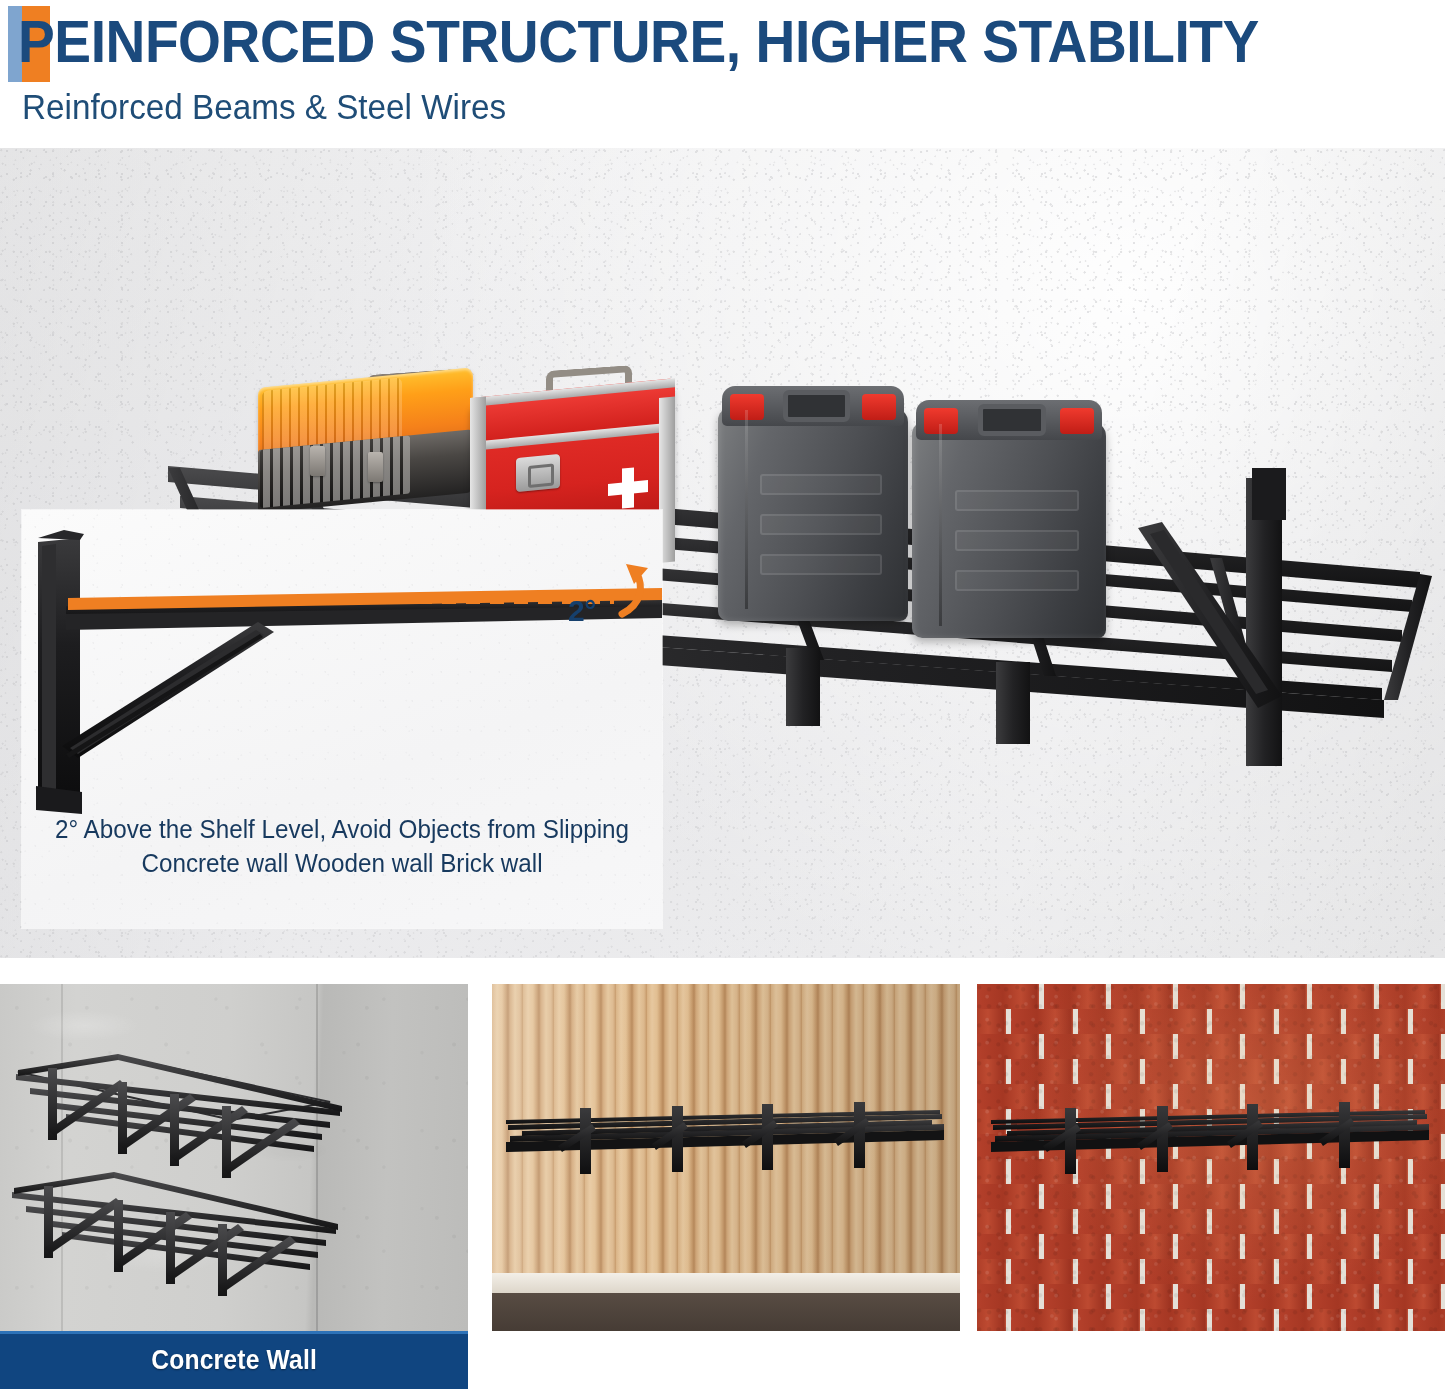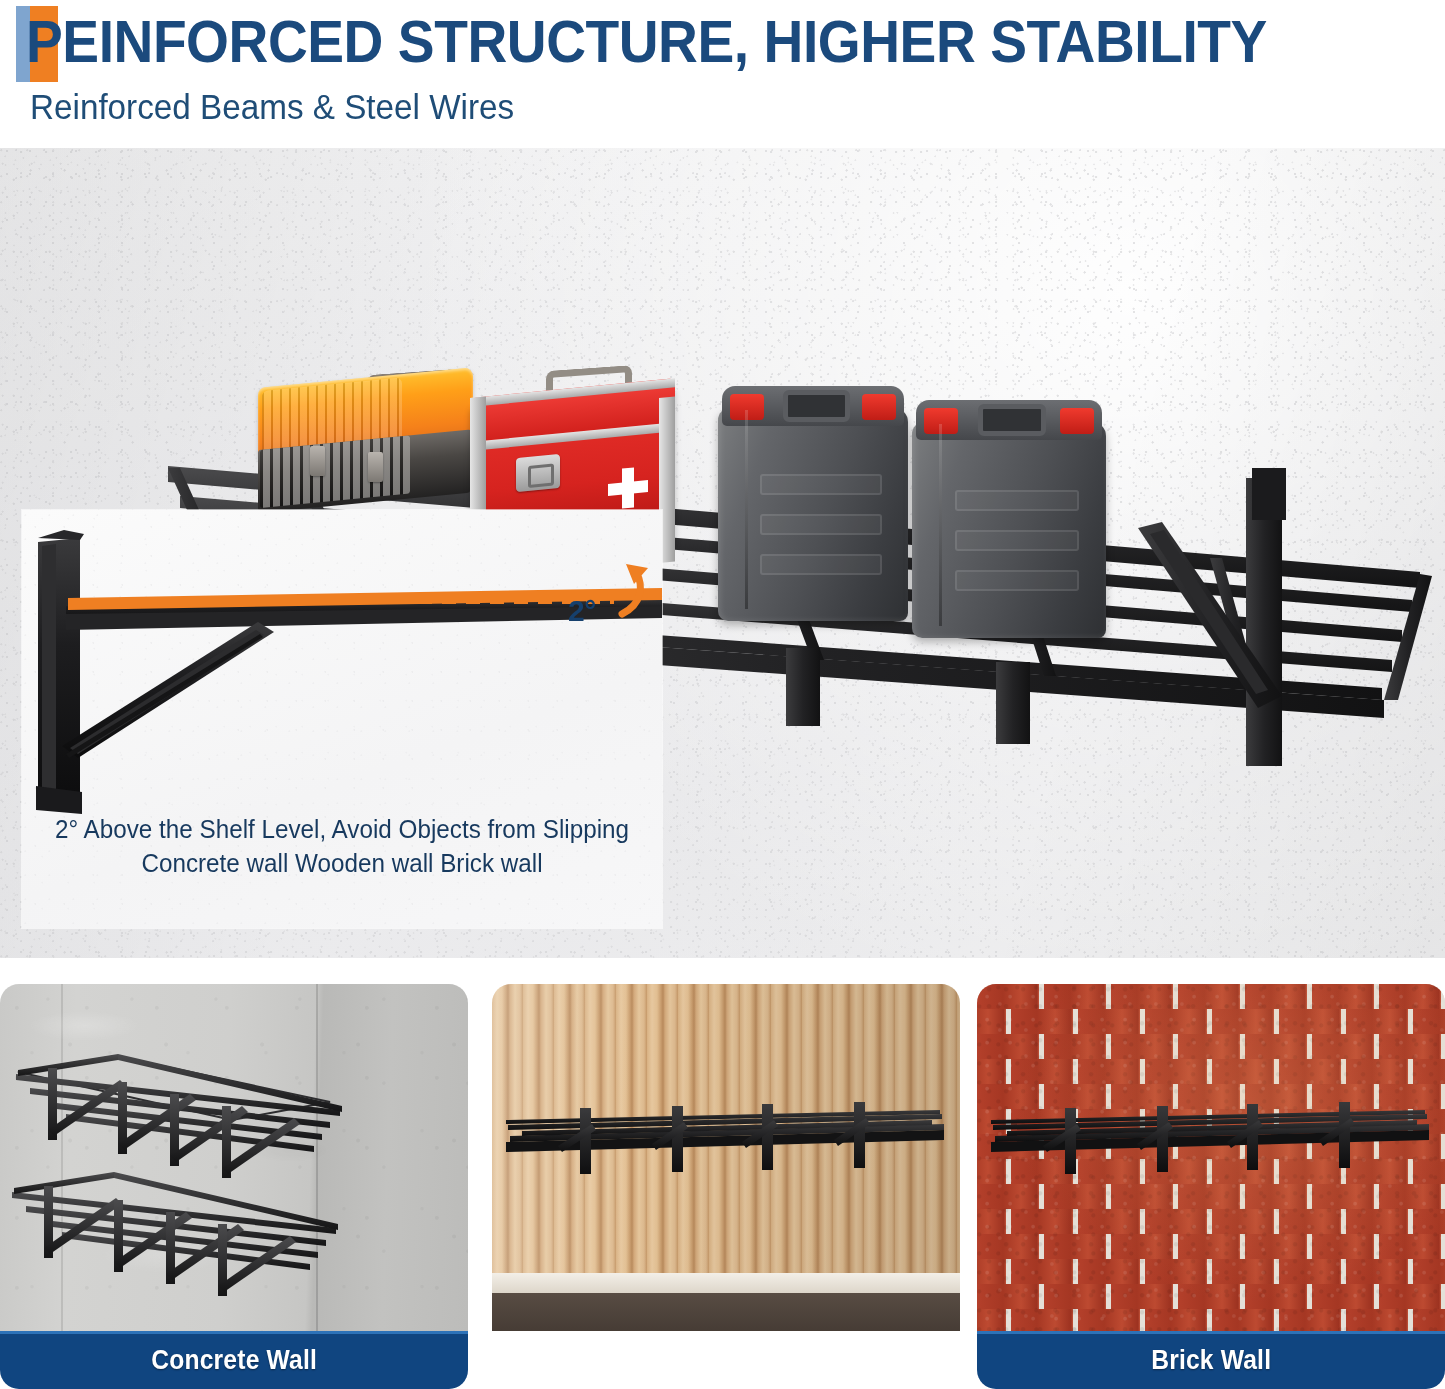--- a/index.html
+++ b/index.html
@@ -4,21 +4,21 @@
 <title>Reinforced Structure Infographic</title>
 <style>
   html,body{margin:0;padding:0;background:#ffffff;}
   body{
     width:1445px;height:1389px;
     font-family:"Liberation Sans",sans-serif;
     overflow:hidden;position:relative;
   }
 
   
-  .header{position:absolute;left:0;top:0;width:1182px;height:148px;background:#ffffff;margin-left:8px;}
+  .header{position:absolute;left:0;top:0;width:1182px;height:148px;background:#ffffff;}
   .accent{position:absolute;left:8px;top:6px;width:42px;height:76px;}
   .accent .bar-blue{position:absolute;left:0;top:0;width:14px;height:76px;background:#7fa5cf;}
   .accent .bar-orange{position:absolute;left:14px;top:0;width:28px;height:76px;background:#ef7f22;}
   .title{
     position:absolute;left:18px;top:6px;width:1420px;
     font-family:"Liberation Sans",sans-serif;
     font-weight:bold;font-size:59px;line-height:72px;
     color:#1b4a7d;letter-spacing:-0.5px;
     transform:scaleX(0.935);transform-origin:left top;
     white-space:nowrap;
@@ -203,21 +203,21 @@
   .inset-caption{
     position:absolute;left:22px;top:812px;width:640px;
     text-align:center;color:#17395e;
     font-size:25px;line-height:34px;
     transform:scaleX(0.97);transform-origin:center top;
   }
   .inset-caption .l2{display:block;}
 
   
   .panels{position:absolute;left:0;top:984px;width:1445px;height:405px;}
-  .panel{position:absolute;top:0;width:468px;height:405px;overflow:hidden;background:#fff;border-radius:19px;}
+  .panel{position:absolute;top:0;width:468px;height:405px;overflow:hidden;background:#fff;}
   .panel.p1{left:0;}
   .panel.p2{left:492px;}
   .panel.p3{left:977px;width:468px;}
   .photo{position:absolute;left:0;top:0;width:100%;height:347px;overflow:hidden;}
 
   
   .concrete{
     position:absolute;inset:0;
     background:
       linear-gradient(92deg,#c9c9c7 0%,#d3d3d1 16%,#cfcfcd 48%,#c6c6c4 66%,
@@ -598,18 +598,14 @@
           <polygon points="66,162 100,140 104,146 70,168"></polygon>
           <rect x="180" y="122" width="11" height="66"></rect>
           <polygon points="160,160 192,138 196,144 164,166"></polygon>
           <rect x="270" y="120" width="11" height="66"></rect>
           <polygon points="250,158 282,136 286,142 254,164"></polygon>
           <rect x="362" y="118" width="11" height="66"></rect>
           <polygon points="342,156 374,134 378,140 346,162"></polygon>
         </g>
       </svg>
     </div>
-    <div class="cap">
-      <div class="topline"></div>
-      <span>Brick Wall</span>
-    </div>
   </div>
 </div>
 
 </body></html>

